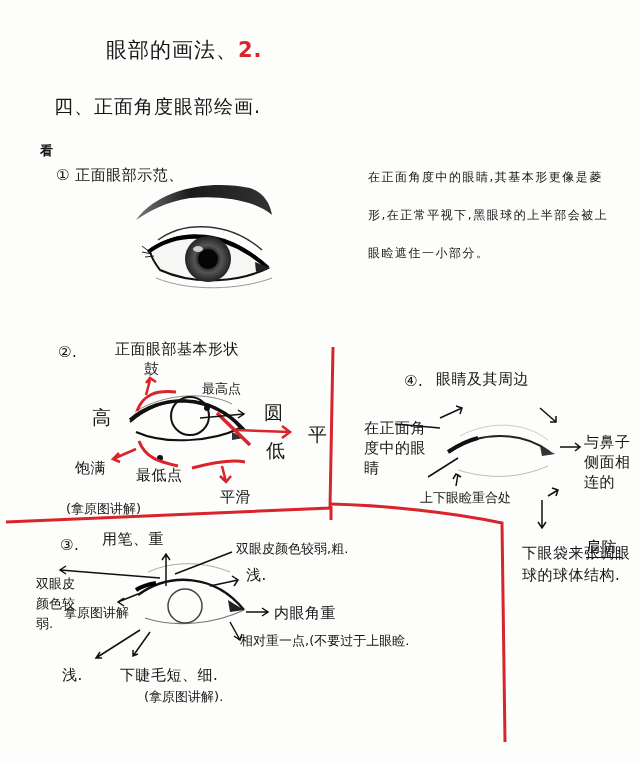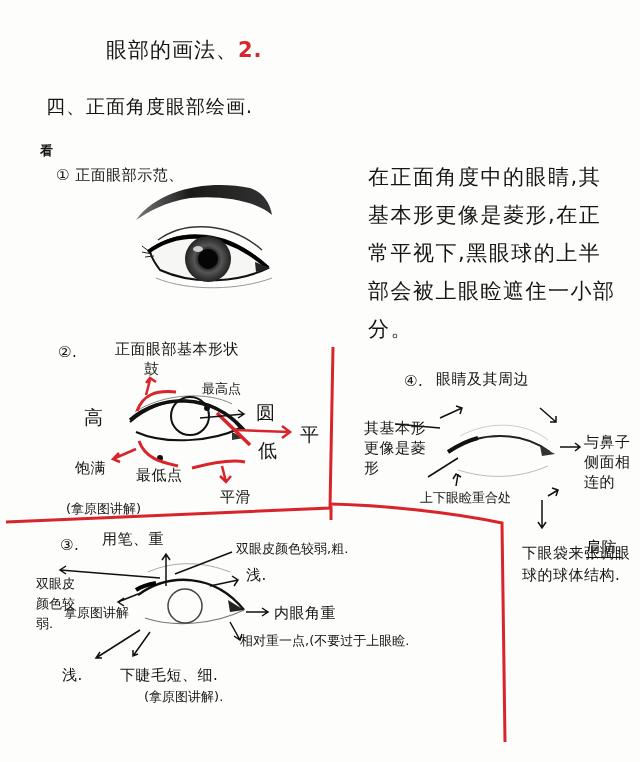--- a/index.html
+++ b/index.html
@@ -5,24 +5,24 @@
   html, body { margin: 0; padding: 0; }
   body {
     width: 640px; height: 762px; position: relative; overflow: hidden;
     background: #fdfdfb;
     font-family: "DejaVu Sans", sans-serif;
     color: #151515;
   }
   .t { position: absolute; white-space: nowrap; font-family: "DejaVu Sans", sans-serif; color: #151515; }
   .title { font-size: 21px; letter-spacing: 1px; }
   .red { color: #d8242b; font-weight: bold; }
-  .h { font-size: 19px; letter-spacing: 1px; }
+  .h { font-size: 19px; letter-spacing: 1px; margin-left: 8px; }
   .s { font-size: 15px; letter-spacing: 0.5px; }
   .xs { font-size: 13px; }
-  .para { font-size: 21px; line-height: 38px; letter-spacing: 1.5px; white-space: normal; width: 250px; }
+  .para { font-size: 12px; line-height: 38px; letter-spacing: 1.5px; white-space: normal; width: 250px; }
   svg.layer { position: absolute; left: 0; top: 0; }
   .multi { white-space: normal; line-height: 20px; }
   .underline { border-bottom: 1.5px solid #151515; }
 </style>
 </head>
 <body>
 
 <div class="t title" style="left:106px;top:36px;">
   <span>眼部的画法、</span><span class="red">2.</span>
 </div>
@@ -120,21 +120,21 @@
   <path d="M440,418 L462,408 M456,406 L462,408 L460,414" stroke="#111" stroke-width="1.5" fill="none"></path>
   <path d="M540,408 L556,422 M550,422 L556,422 L556,416" stroke="#111" stroke-width="1.5" fill="none"></path>
   <path d="M560,447 L580,447 M575,443 L580,447 L575,451" stroke="#111" stroke-width="1.5" fill="none"></path>
   <path d="M428,477 L458,458" stroke="#111" stroke-width="1.5" fill="none"></path>
   <path d="M458,474 L456,486 M453,479 L456,474 L461,477" stroke="#111" stroke-width="1.5" fill="none"></path>
   <path d="M548,496 L558,490 M552,488 L558,490 L556,496" stroke="#111" stroke-width="1.5" fill="none"></path>
   <path d="M542,500 L542,528 M538,522 L542,528 L546,522" stroke="#111" stroke-width="1.5" fill="none"></path>
   <path d="M395,424 L440,428" stroke="#111" stroke-width="1.5" fill="none"></path>
 </svg>
 
-<div class="t s multi" style="left:364px;top:418px;width:72px;">其基本形更像是菱形</div>
+<div class="t s multi" style="left:364px;top:418px;width:72px;">在正面角度中的眼睛</div>
 <div class="t xs" style="left:420px;top:489px;">上下眼睑重合处</div>
 <div class="t s multi" style="left:584px;top:432px;width:52px;">与鼻子侧面相连的</div>
 <div class="t s underline" style="left:586px;top:498px;margin-top:40px;">肩防.</div>
 <div class="t s multi" style="left:522px;top:542px;width:110px;line-height:22px;">下眼袋来张调眼球的球体结构.</div>
 
 <div class="t s" style="left:60px;top:536px;">③.</div>
 <div class="t s" style="left:102px;top:530px;">用笔、重</div>
 
 <svg class="layer" width="640" height="762">
   <path d="M138,595 C170,572 215,574 244,610" stroke="#111" stroke-width="2.5" fill="none"></path>

